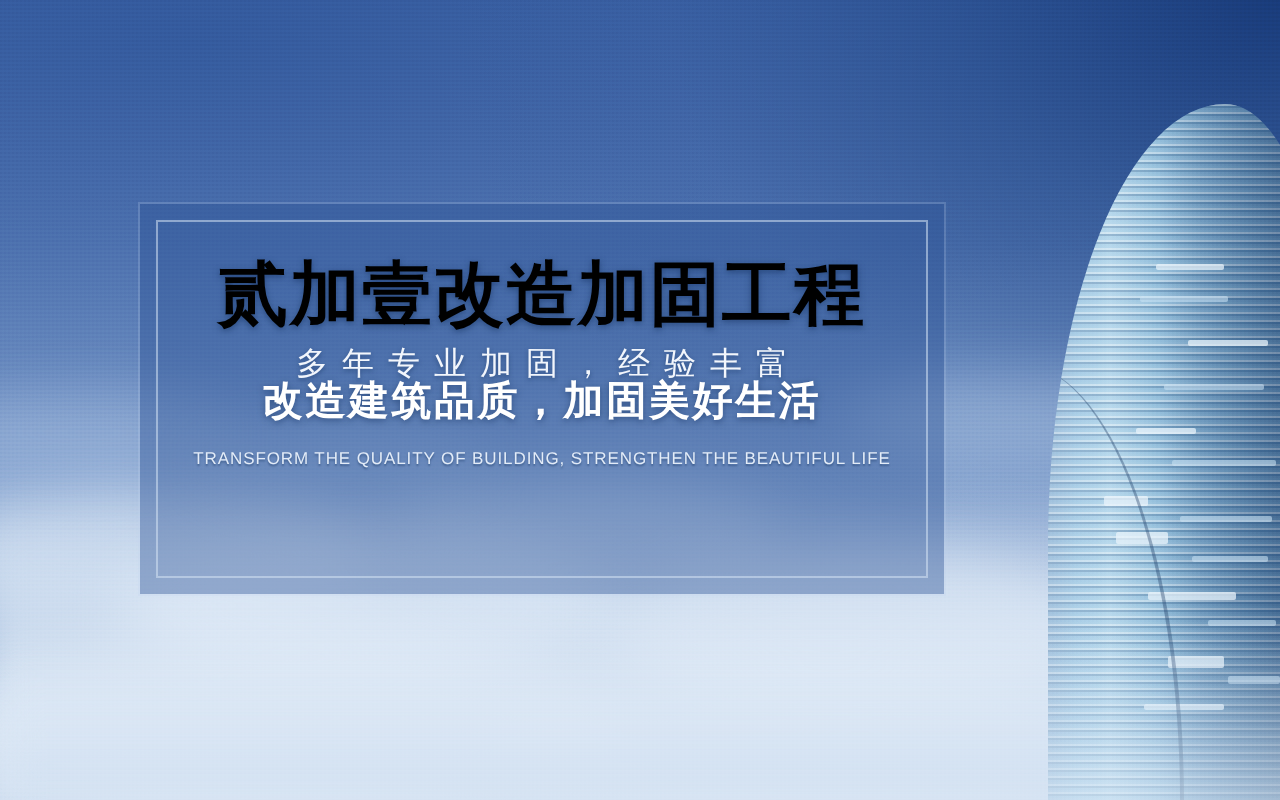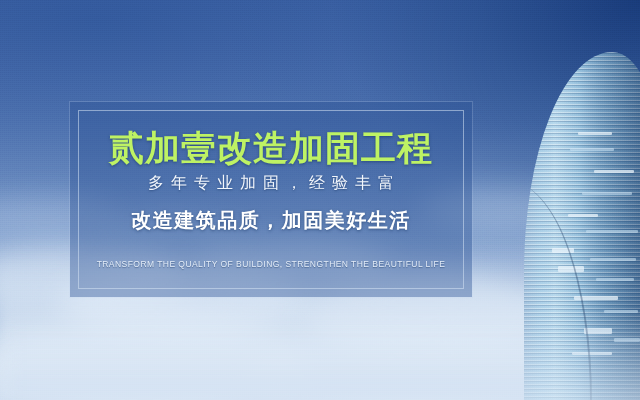--- a/index.html
+++ b/index.html
@@ -194,48 +194,47 @@
     flex-direction: column;
     align-items: center;
     justify-content: flex-start;
     padding-top: 28px;
     box-sizing: border-box;
   }
 
   .title-main {
     font-size: 35px;
     font-weight: bold;
-    color: #bef264;
+    color: #000000;
     letter-spacing: 1px;
     line-height: 1;
     text-shadow: 0 1px 3px rgba(18,48,92,0.55);
     white-space: nowrap;
   }
   .title-sub {
     margin-top: 10px;
     font-size: 16px;
     color: #f2f6fc;
     letter-spacing: 7px;
     text-indent: 7px;
     line-height: 1;
     text-shadow: 0 1px 2px rgba(18,48,92,0.5);
     white-space: nowrap;
   }
   .title-slogan {
-    margin-top: 19px;
     font-size: 20px;
     font-weight: bold;
     color: #ffffff;
     letter-spacing: 1.5px;
     line-height: 1;
     text-shadow: 0 1px 3px rgba(18,48,92,0.55);
     white-space: nowrap;
   }
   .title-en {
-    margin-top: 30px;
+    margin-top: 14px;
     font-size: 8.5px;
     color: #e3ecf8;
     letter-spacing: 0.45px;
     line-height: 1;
     white-space: nowrap;
     text-shadow: 0 1px 1px rgba(18,48,92,0.45);
   }
 </style>
 </head>
 <body>

